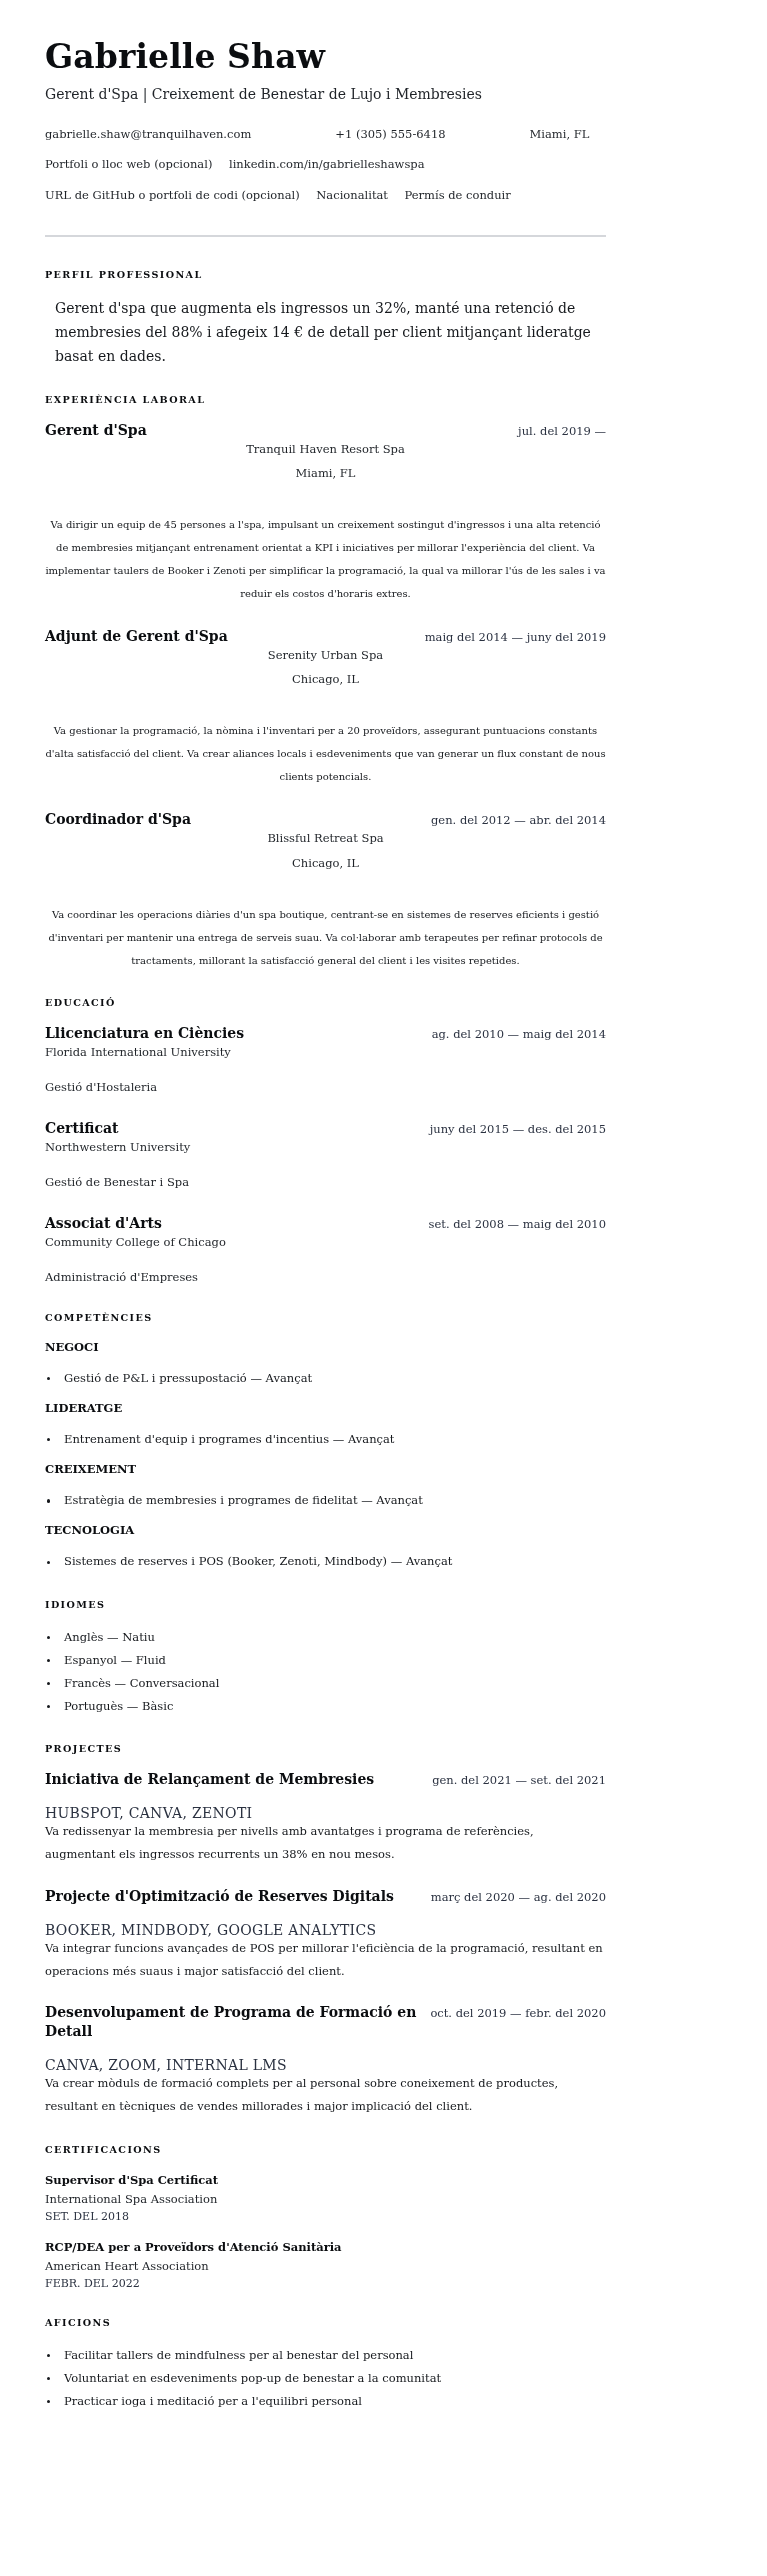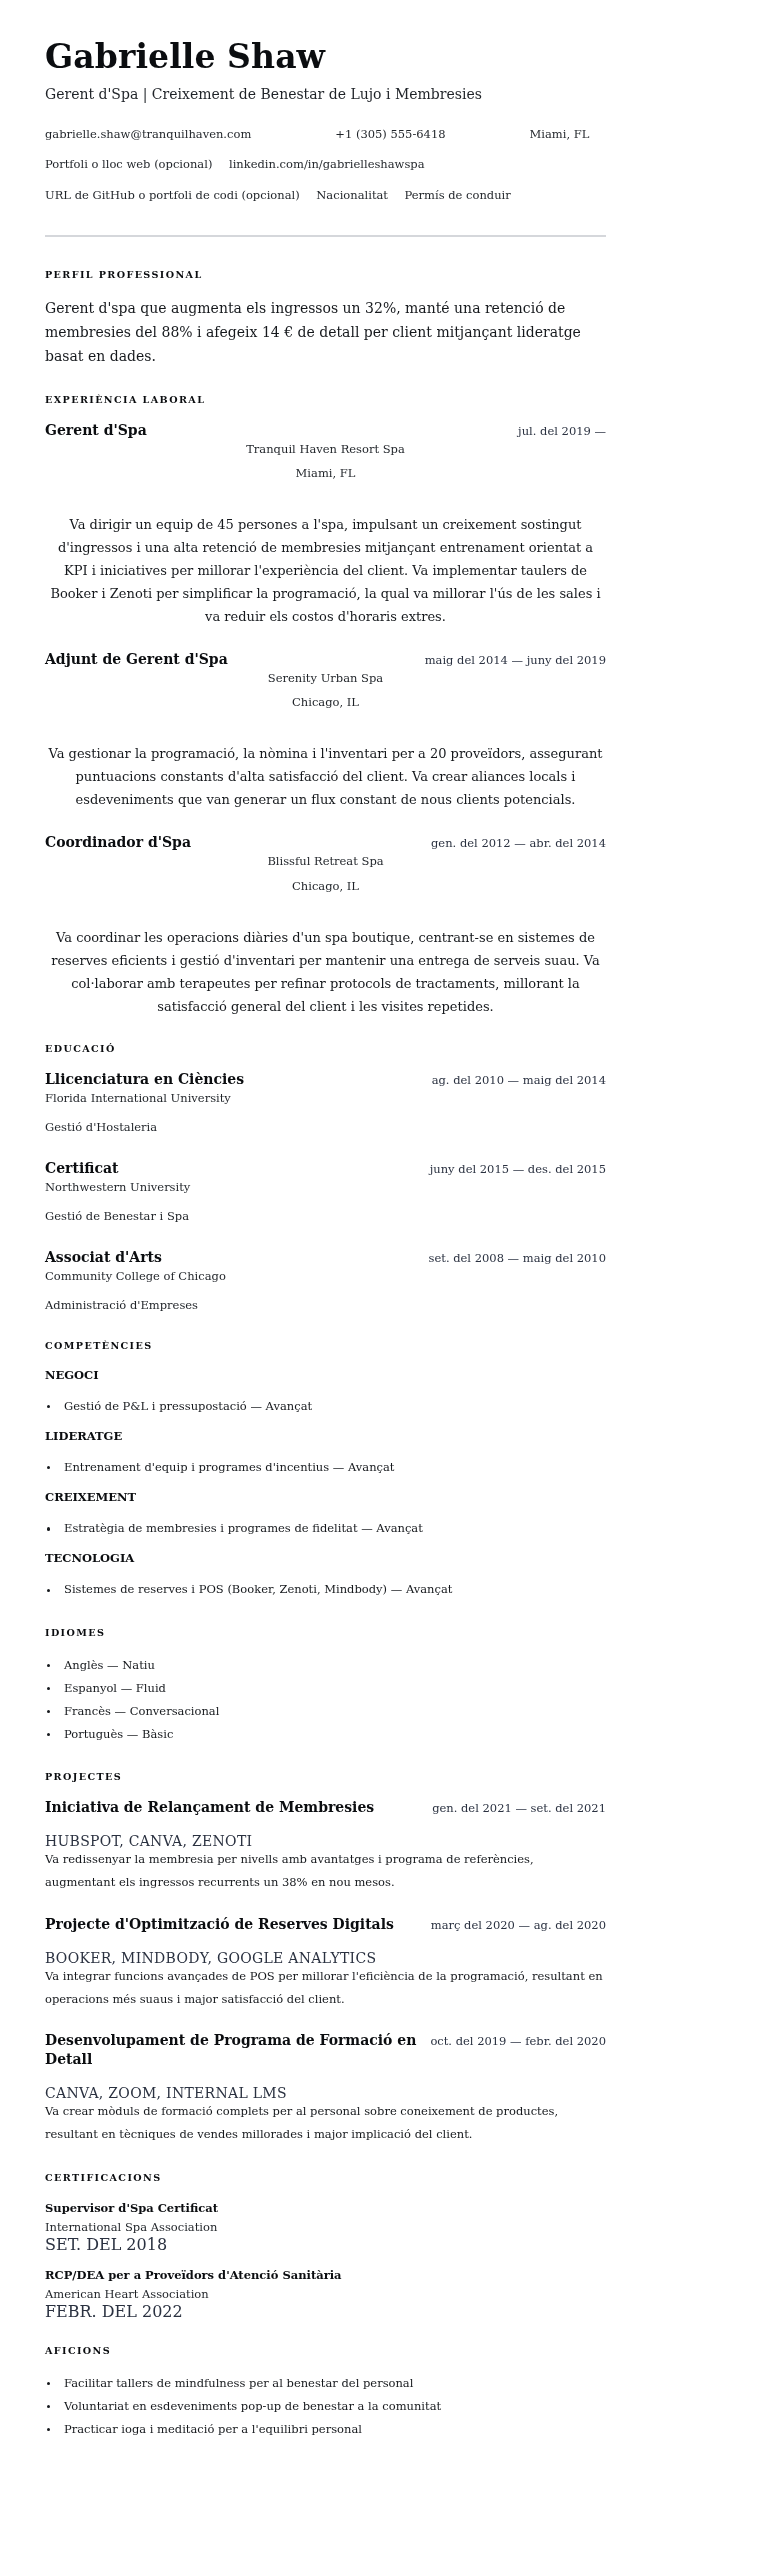--- a/index.html
+++ b/index.html
@@ -49,20 +49,21 @@
       letter-spacing: 1.4px;
       text-transform: uppercase;
       color: #0b0d10;
       line-height: 12.8px;
       margin-bottom: 14px;
     }
     .summary {
       font-size: 14px;
       line-height: 24px;
       color: #16191d;
+      margin-left: 10px;
     }
     .entry { margin-bottom: 22px; text-align: center; }
     .entry-head {
       display: flex;
       justify-content: space-between;
       align-items: baseline;
     }
     .entry-title {
       font-size: 14px;
       font-weight: bold;
@@ -80,27 +81,27 @@
       line-height: 18px;
       color: #1f2328;
     }
     .entry-loc {
       font-size: 11.5px;
       line-height: 18px;
       color: #1f2328;
       margin-top: 6.4px;
     }
     .entry-desc {
-      font-size: 13px;
+      font-size: 10px;
       line-height: 23px;
       color: #16191d;
       margin-top: 31px;
     }
     .edu-entry { margin-bottom: 23px; }
-    .edu-entry .entry-sub + .entry-sub { margin-top: 11px; }
+    .edu-entry .entry-sub + .entry-sub { margin-top: 17px; }
     .skill-group-title {
       font-size: 11.5px;
       font-weight: bold;
       line-height: 16.6px;
       color: #0b0d10;
       margin-bottom: 11.5px;
     }
     .skill-group { margin-bottom: 10.2px; }
     ul.bullets { list-style: none; }
     ul.bullets li {
@@ -140,21 +141,21 @@
       font-weight: bold;
       line-height: 19px;
       color: #0b0d10;
     }
     .cert-issuer {
       font-size: 11.5px;
       line-height: 19px;
       color: #1f2328;
     }
     .cert-date {
-      font-size: 16px;
+      font-size: 11px;
       line-height: 15.3px;
       color: #2a3140;
       text-transform: uppercase;
     }
   </style>
 </head>
 <body>
 
 <div class="page">
 

